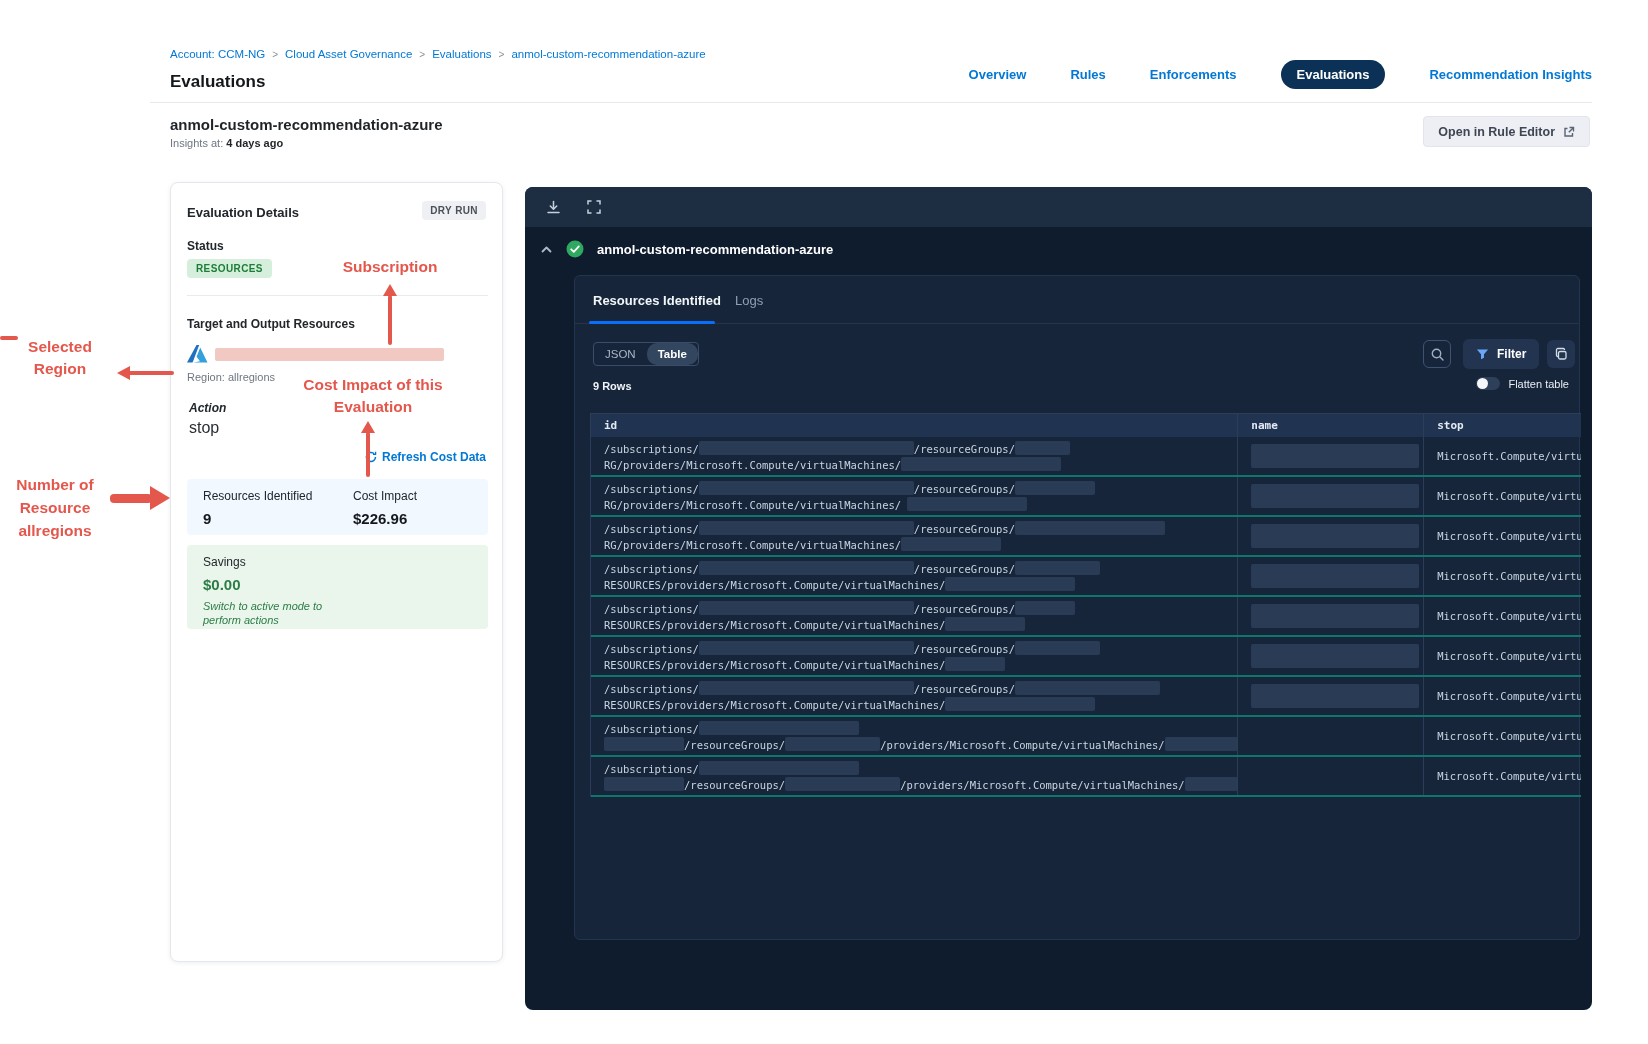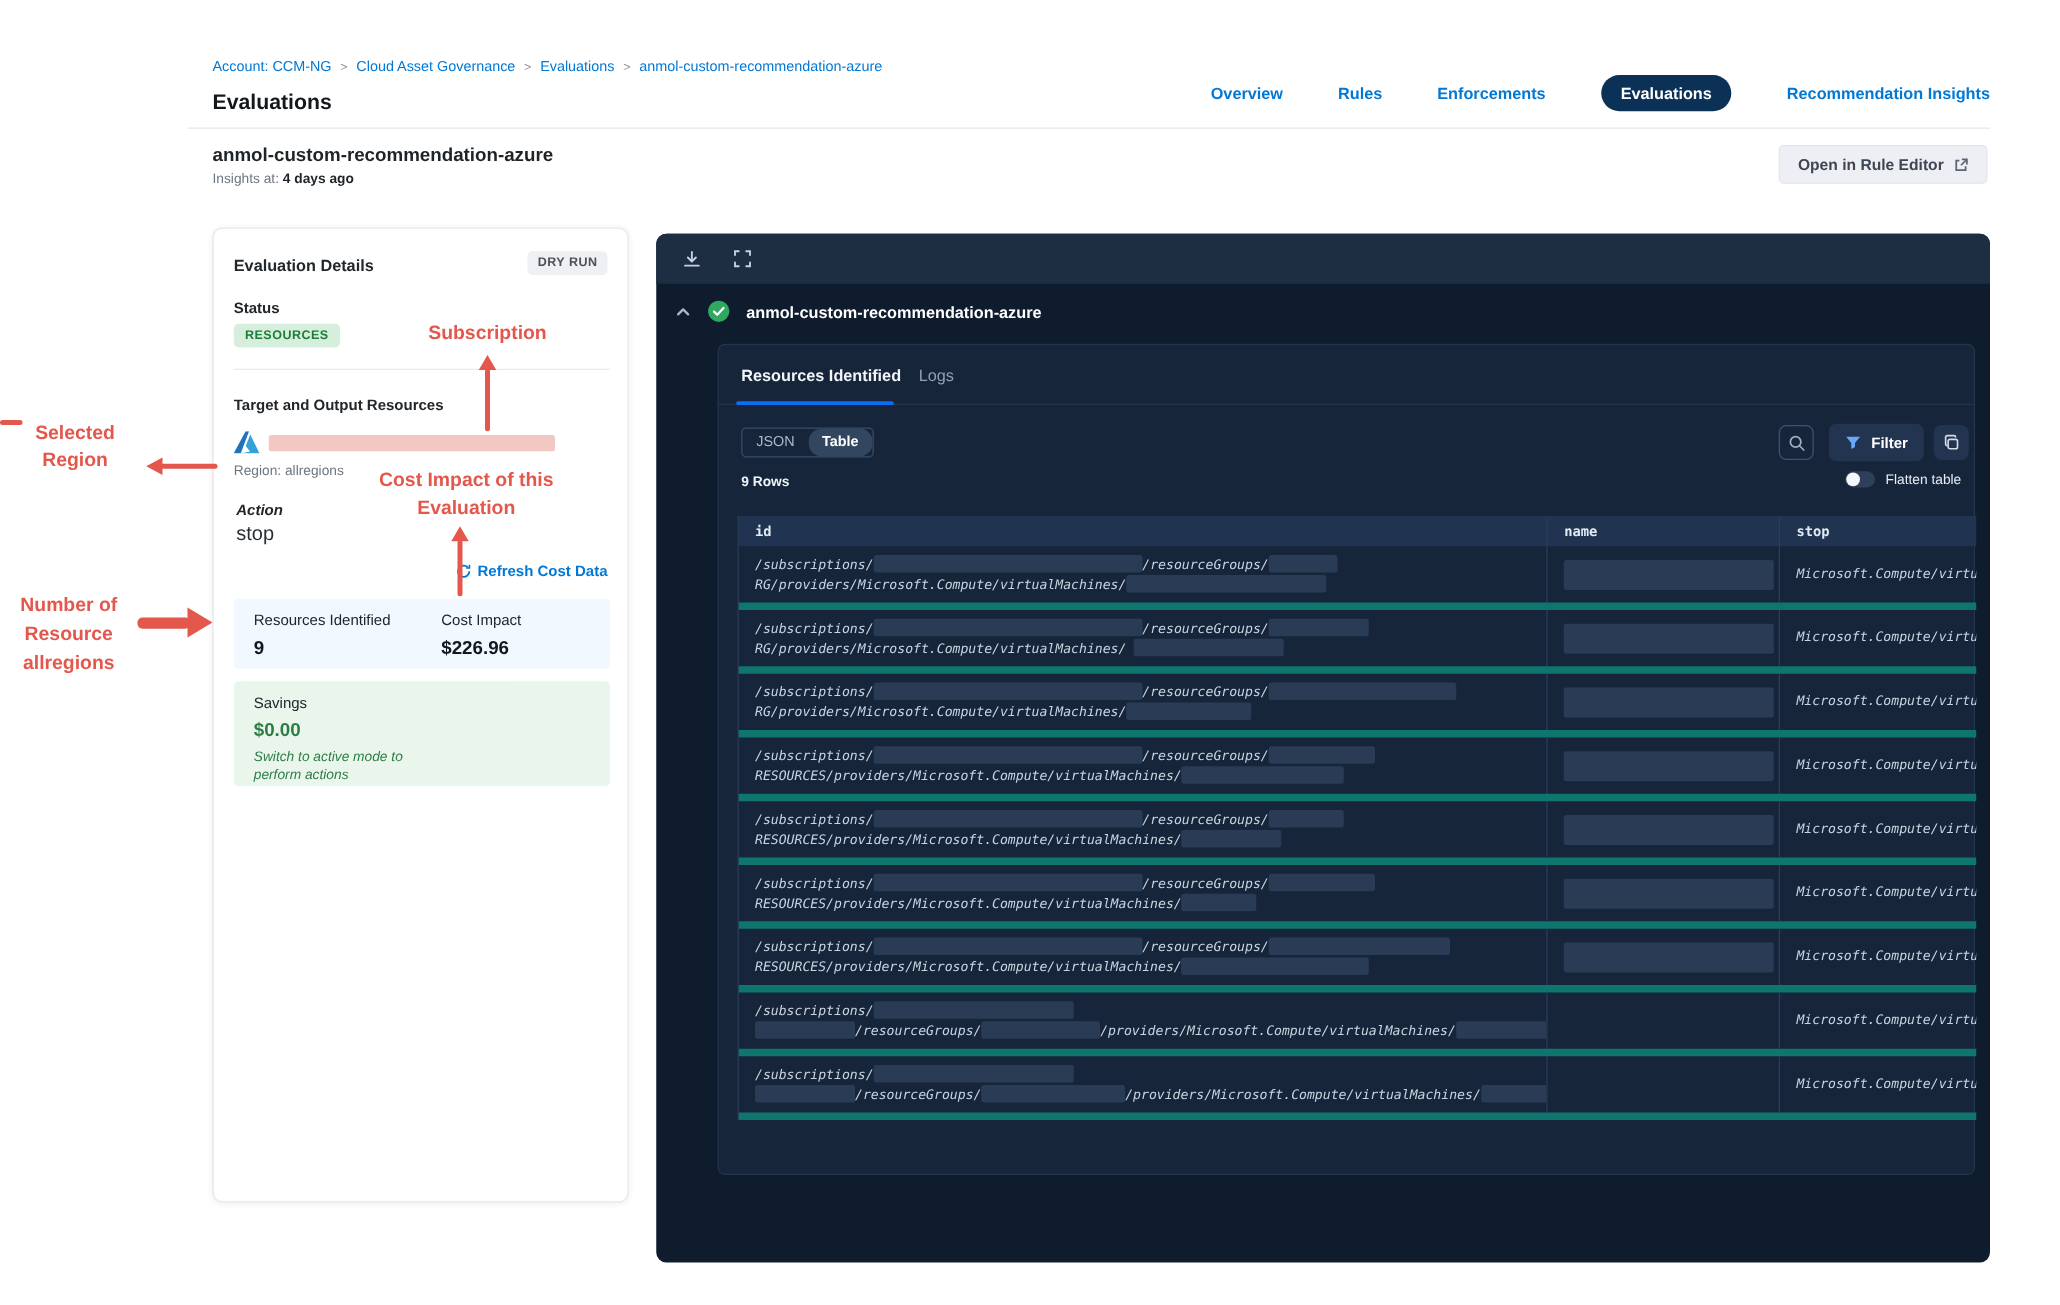--- a/index.html
+++ b/index.html
@@ -91,21 +91,21 @@
   .flatten-label { color:#e8edf3; font-size:11px; }
 
   
   .res-table { position:absolute; left:15px; top:137px; width:991px;
     font-family:"DejaVu Sans Mono", monospace; font-size:10.5px; color:#c9d4e0;
     border-left:1px solid #2b3d57; border-top:1px solid #2b3d57; }
   .thead { display:flex; height:23px; background:#203451; color:#e3eaf3; font-weight:bold; font-size:11px; }
   .th, .td { border-right:1px solid #2b3d57; padding-left:13px; }
   .th { display:flex; align-items:center; }
   .col-id { width:648px; } .col-name { width:186px; } .col-type { width:157px; border-right:none; }
-  .tr { display:flex; height:51px; border-bottom:6px solid #0f766e;font-style:italic; }
+  .tr { display:flex; height:40px; border-bottom:2px solid #0f766e; }
   .td { display:flex; flex-direction:column; justify-content:center; gap:1px; overflow:hidden; }
   .line { white-space:pre; line-height:15px; height:15px; }
   .redact { display:inline-block; height:14px; background:#2a3c55; border-radius:2px; vertical-align:text-bottom; }
   .name-redact { width:168px; height:24px; background:#2a3c55; border-radius:2px; }
   .td-type { white-space:nowrap; }
 
   
   .anno { color:#e4574c; font-weight:bold; font-size:15.5px; text-align:center; line-height:22px; }
   .a-line-v { position:absolute; width:4px; background:#e4574c; border-radius:2px; }
   .a-line-h { position:absolute; height:4px; background:#e4574c; border-radius:2px; }

